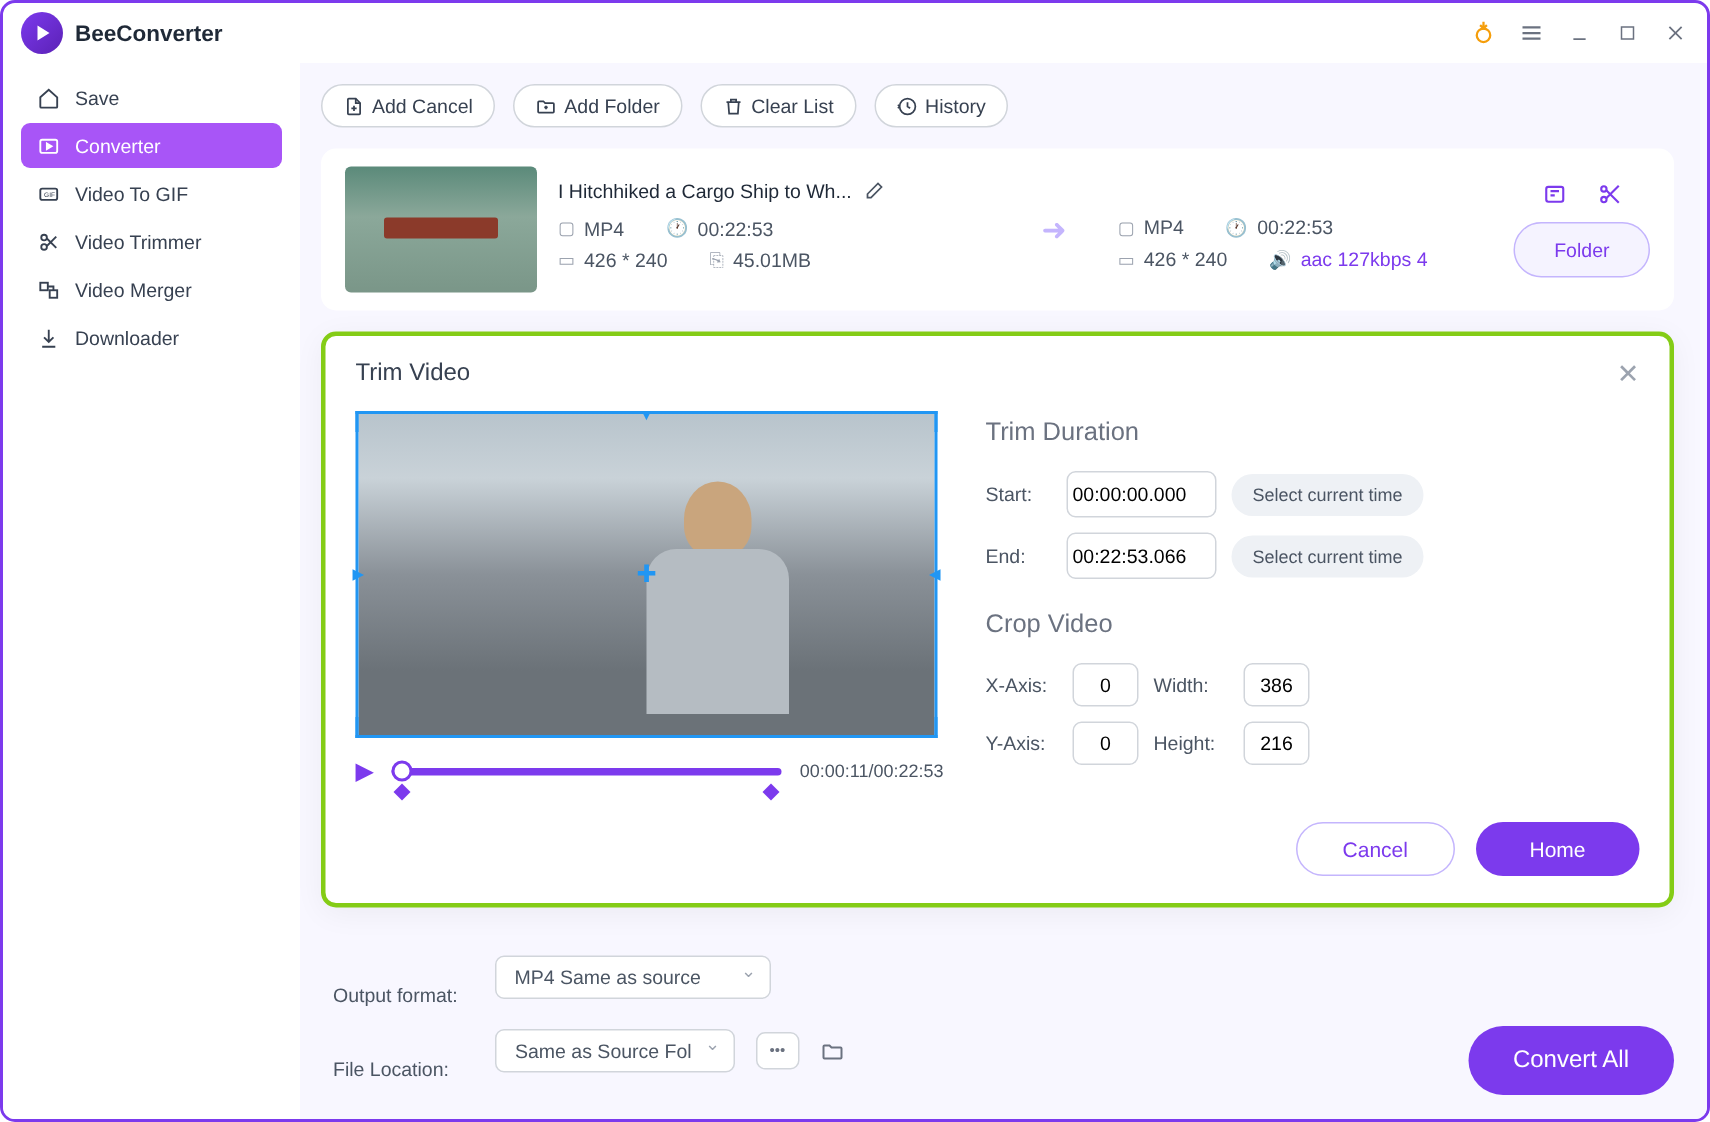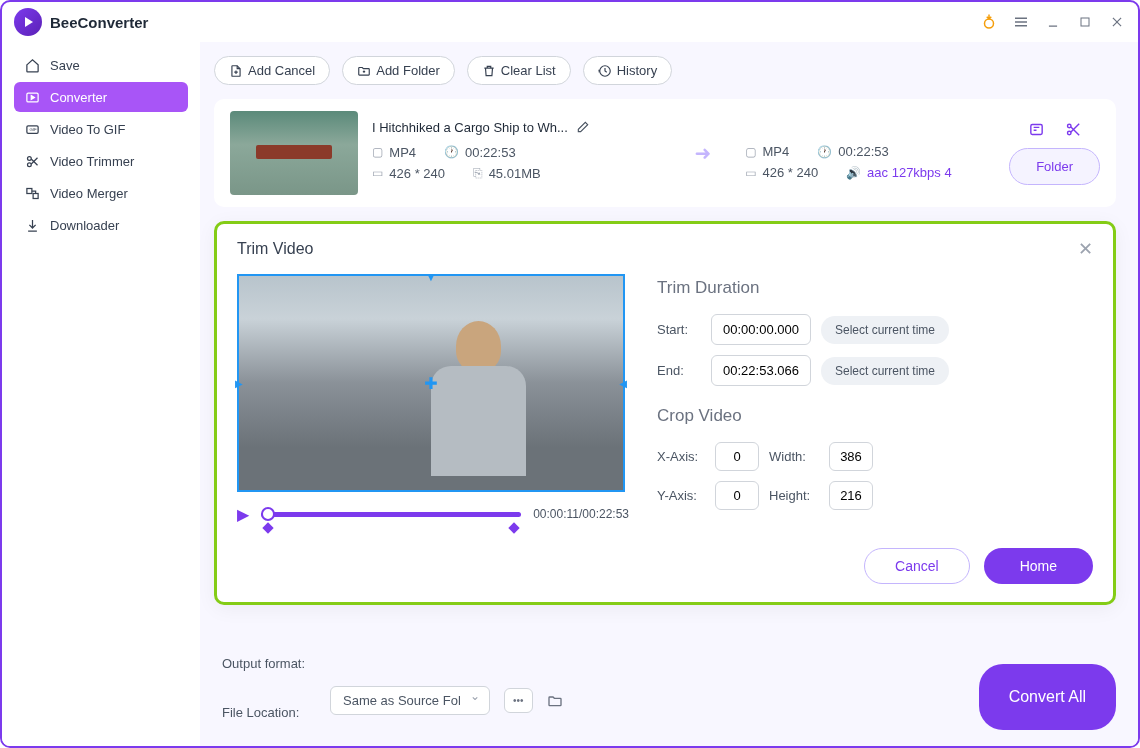--- a/index.html
+++ b/index.html
@@ -65,41 +65,41 @@
 .timeline { flex: 1; position: relative; height: 20px; }
 .track { position: absolute; top: 8px; left: 0; right: 0; height: 5px; background: #7c3aed; border-radius: 3px; }
 .handle { position: absolute; top: 3px; width: 14px; height: 14px; border: 2px solid #7c3aed; background: #fff; border-radius: 50%; }
 .diamond { position: absolute; width: 8px; height: 8px; background: #7c3aed; transform: rotate(45deg); top: 20px; }
 .time-text { font-size: 12px; color: #4b5563; white-space: nowrap; }
 
 .controls-col { flex: 1; padding-top: 4px; }
 .sect-title { font-size: 17px; color: #6b7280; margin-bottom: 16px; }
 .ctrl-row { display: flex; align-items: center; gap: 10px; margin-bottom: 10px; }
 .ctrl-label { width: 44px; font-size: 13px; color: #4b5563; }
-.time-inp { border: 1px solid #d1d5db; border-radius: 6px; padding: 7px 3px; font-size: 13px; text-align: center; width: 100px; background: #fff; }
+.time-inp { border: 1px solid #d1d5db; border-radius: 6px; padding: 7px 3px; font-size: 13px; text-align: left; width: 100px; background: #fff; }
 .sel-btn { background: #eef1f5; border: none; border-radius: 14px; padding: 7px 14px; font-size: 12px; color: #4b5563; cursor: pointer; }
 .crop-sect { margin-top: 20px; }
 .crop-row { display: flex; align-items: center; gap: 10px; margin-bottom: 10px; }
 .crop-lbl { font-size: 13px; color: #4b5563; width: 48px; }
 .crop-inp { border: 1px solid #d1d5db; border-radius: 6px; padding: 6px; width: 44px; text-align: center; font-size: 13px; }
 .crop-lbl2 { font-size: 13px; color: #4b5563; width: 50px; }
 
 .modal-ft { display: flex; justify-content: flex-end; gap: 14px; padding: 14px 20px 18px; }
 .cancel-btn { border: 1px solid #c4b5fd; background: #fff; color: #7c3aed; border-radius: 20px; padding: 9px 30px; font-size: 14px; cursor: pointer; }
 .save-btn { border: none; background: #7c3aed; color: #fff; border-radius: 20px; padding: 9px 36px; font-size: 14px; cursor: pointer; }
 
 .footer { position: absolute; bottom: 0; left: 0; right: 0; padding: 10px 22px 16px; }
 .ft-row { display: flex; align-items: center; gap: 14px; margin-bottom: 10px; font-size: 13px; }
 .ft-label { color: #4b5563; width: 94px; margin-top: 24px; }
 .ft-select { border: 1px solid #d1d5db; border-radius: 6px; padding: 6px 28px 6px 12px; background: #fff; font-size: 13px; color: #4b5563; appearance: none; position: relative; cursor: pointer; width: 184px; }
 .ft-sel-wrap { position: relative; display: inline-block; }
 .ft-sel-wrap::after { content: '⌄'; position: absolute; right: 10px; top: 3px; color: #9ca3af; pointer-events: none; font-size: 12px; }
 .ft-more { border: 1px solid #d1d5db; border-radius: 6px; padding: 6px 8px; background: #fff; cursor: pointer; font-size: 10px; color: #6b7280; }
 .folder-ico { color: #6b7280; font-size: 15px; cursor: pointer; }
-.convert-all { position: absolute; right: 22px; bottom: 16px; background: #7c3aed; color: #fff; border: none; border-radius: 24px; padding: 24px 30px; font-size: 16px; cursor: pointer; }
+.convert-all { position: absolute; right: 22px; bottom: 16px; background: #7c3aed; color: #fff; border: none; border-radius: 24px; padding: 14px 30px; font-size: 16px; cursor: pointer; }
 
 svg { display: block; }
 </style>
 </head>
 <body>
 
 <div class="titlebar">
   <div class="logo-wrap">
     <div class="logo-ico"></div>
     <span class="app-name">BeeConverter</span>
@@ -376,20 +376,21 @@
       </div>
       <div class="modal-ft">
         <button class="cancel-btn">Cancel</button>
         <button class="save-btn">Home</button>
       </div>
     </div>
 
     <div class="footer">
       <div class="ft-row">
         <span class="ft-label">Output format:</span>
+        <span class="ft-sel-wrap"><select class="ft-select"><option>MP4 Same as source</option></select></span>
       </div>
       <div class="ft-row">
         <span class="ft-label">File Location:</span>
         <span class="ft-sel-wrap" style="margin-right:0"><input class="ft-select" style="width: 160px;" value="Same as Source Folder"></span>
         <button class="ft-more">•••</button>
         <span class="folder-ico">
             <svg width="16" height="16" viewBox="0 0 24 24" fill="none" stroke="currentColor" stroke-width="2">
               <path d="M3 7a1 1 0 011-1h5l2 2h9a1 1 0 011 1v9a1 1 0 01-1 1H4a1 1 0 01-1-1z"></path>
             </svg>
           </span>

